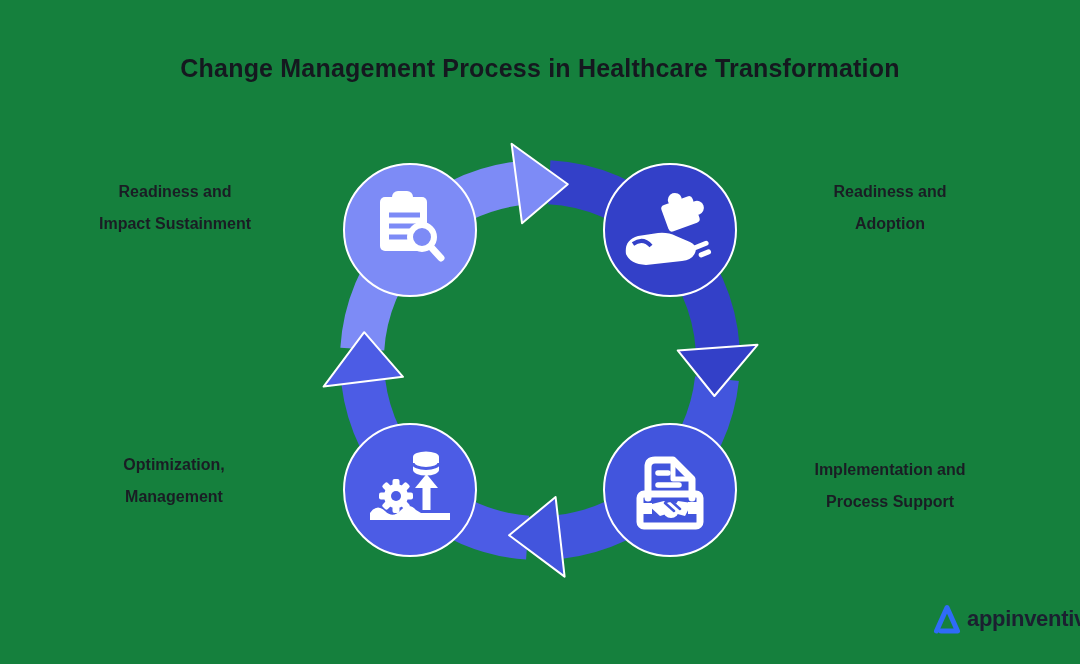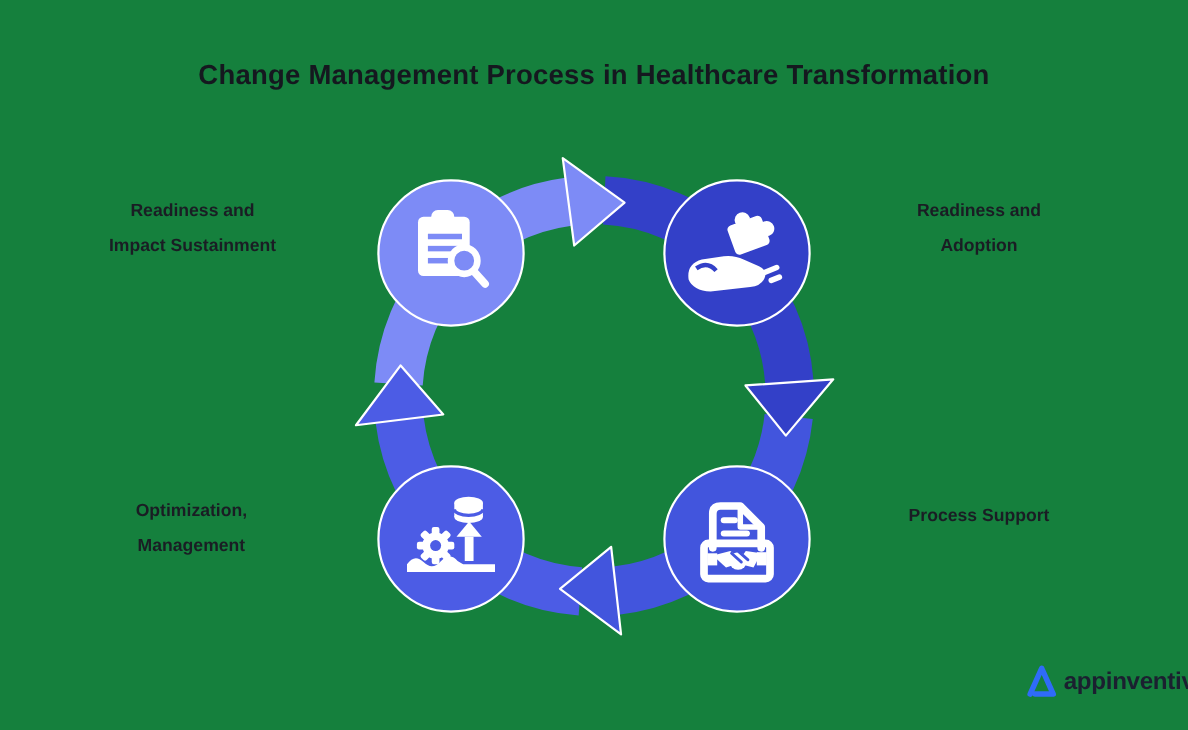--- a/index.html
+++ b/index.html
@@ -146,20 +146,21 @@
 
   <div class="node-label label-readiness">
     <span>Readiness and</span>
     <span>Impact Sustainment</span>
   </div>
   <div class="node-label label-planning">
     <span>Readiness and</span>
     <span>Adoption</span>
   </div>
   <div class="node-label label-implementation">
+    <span>Implementation and</span>
     <span>Process Support</span>
   </div>
   <div class="node-label label-reinforcement">
     <span>Optimization,</span>
     <span>Management</span>
   </div>
 
   <div class="brand">
     <svg width="30" height="32" viewBox="0 0 28 32">
       <path d="M 3.5,28 L 14,4.5 L 24.5,28 L 8,28" fill="none" stroke-width="5" stroke-linejoin="round" stroke-linecap="round" stroke="#2f6bf8"></path>

